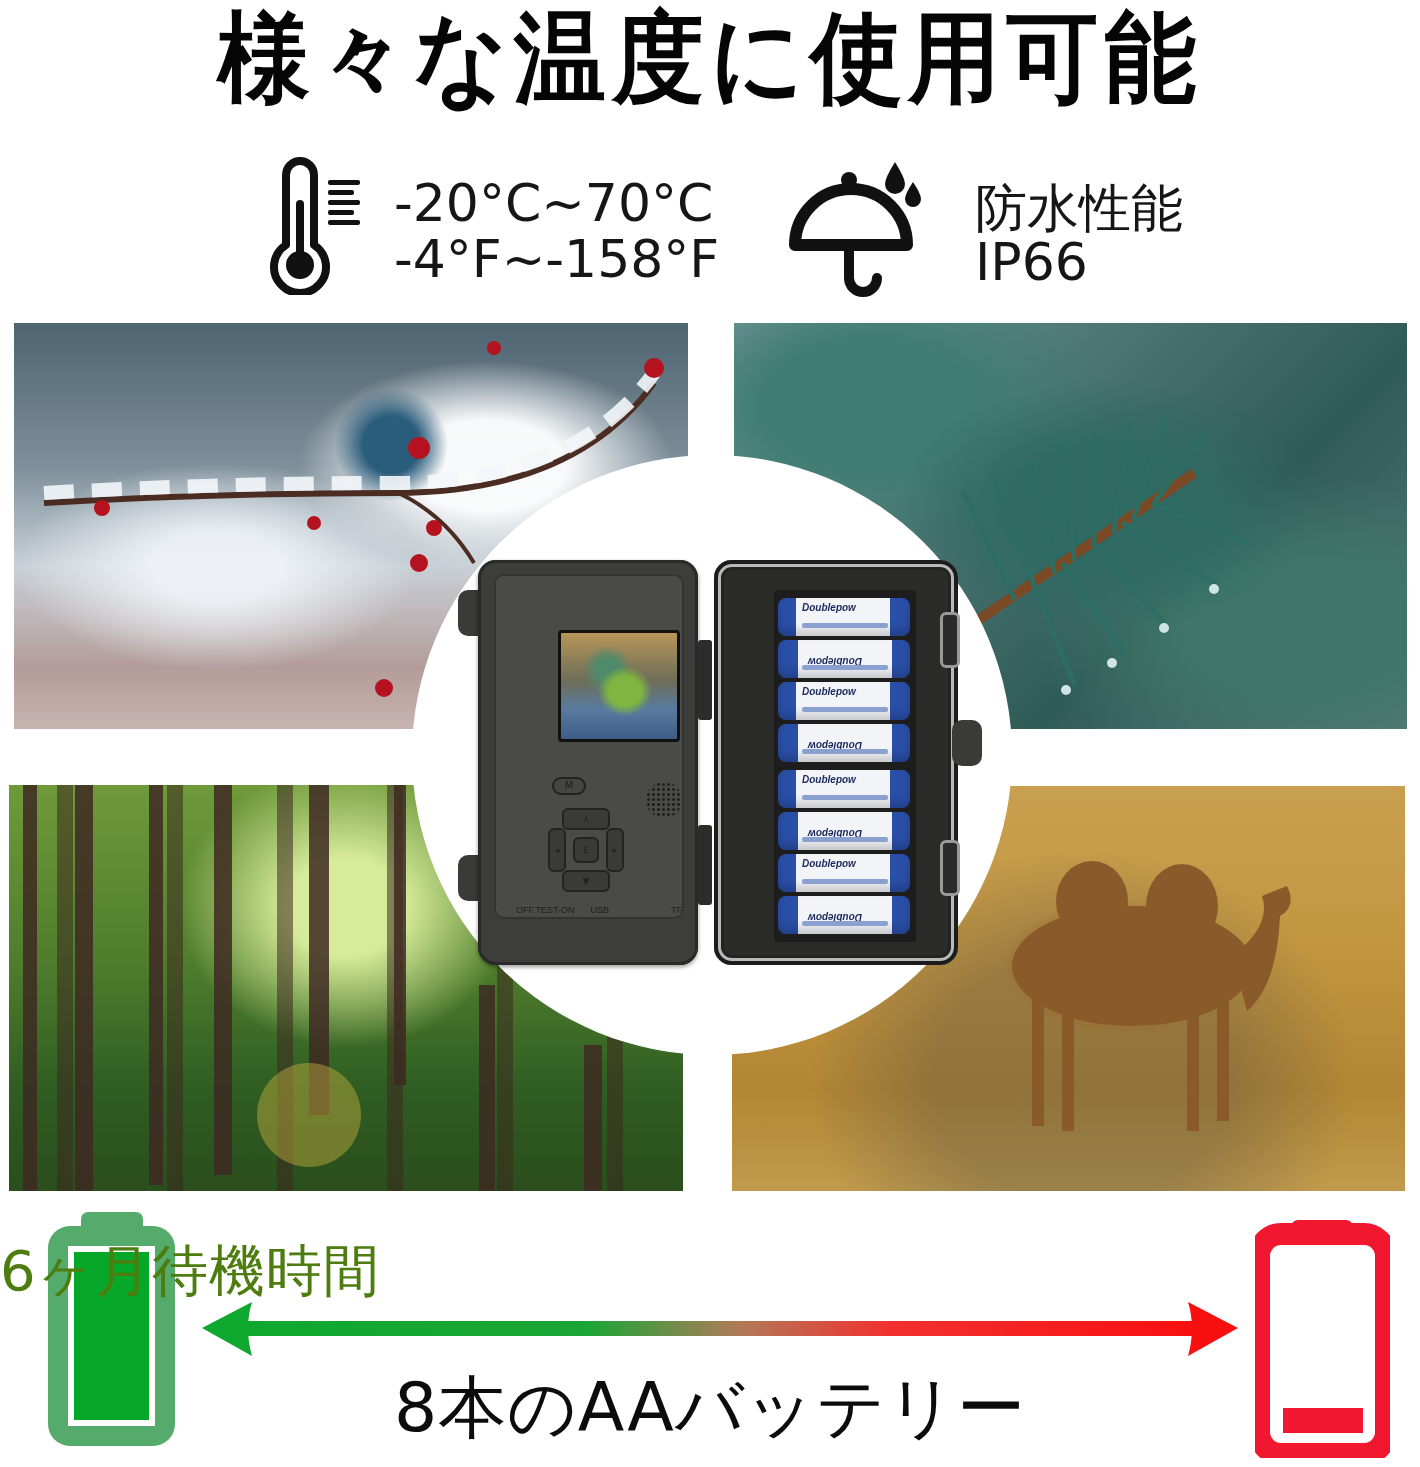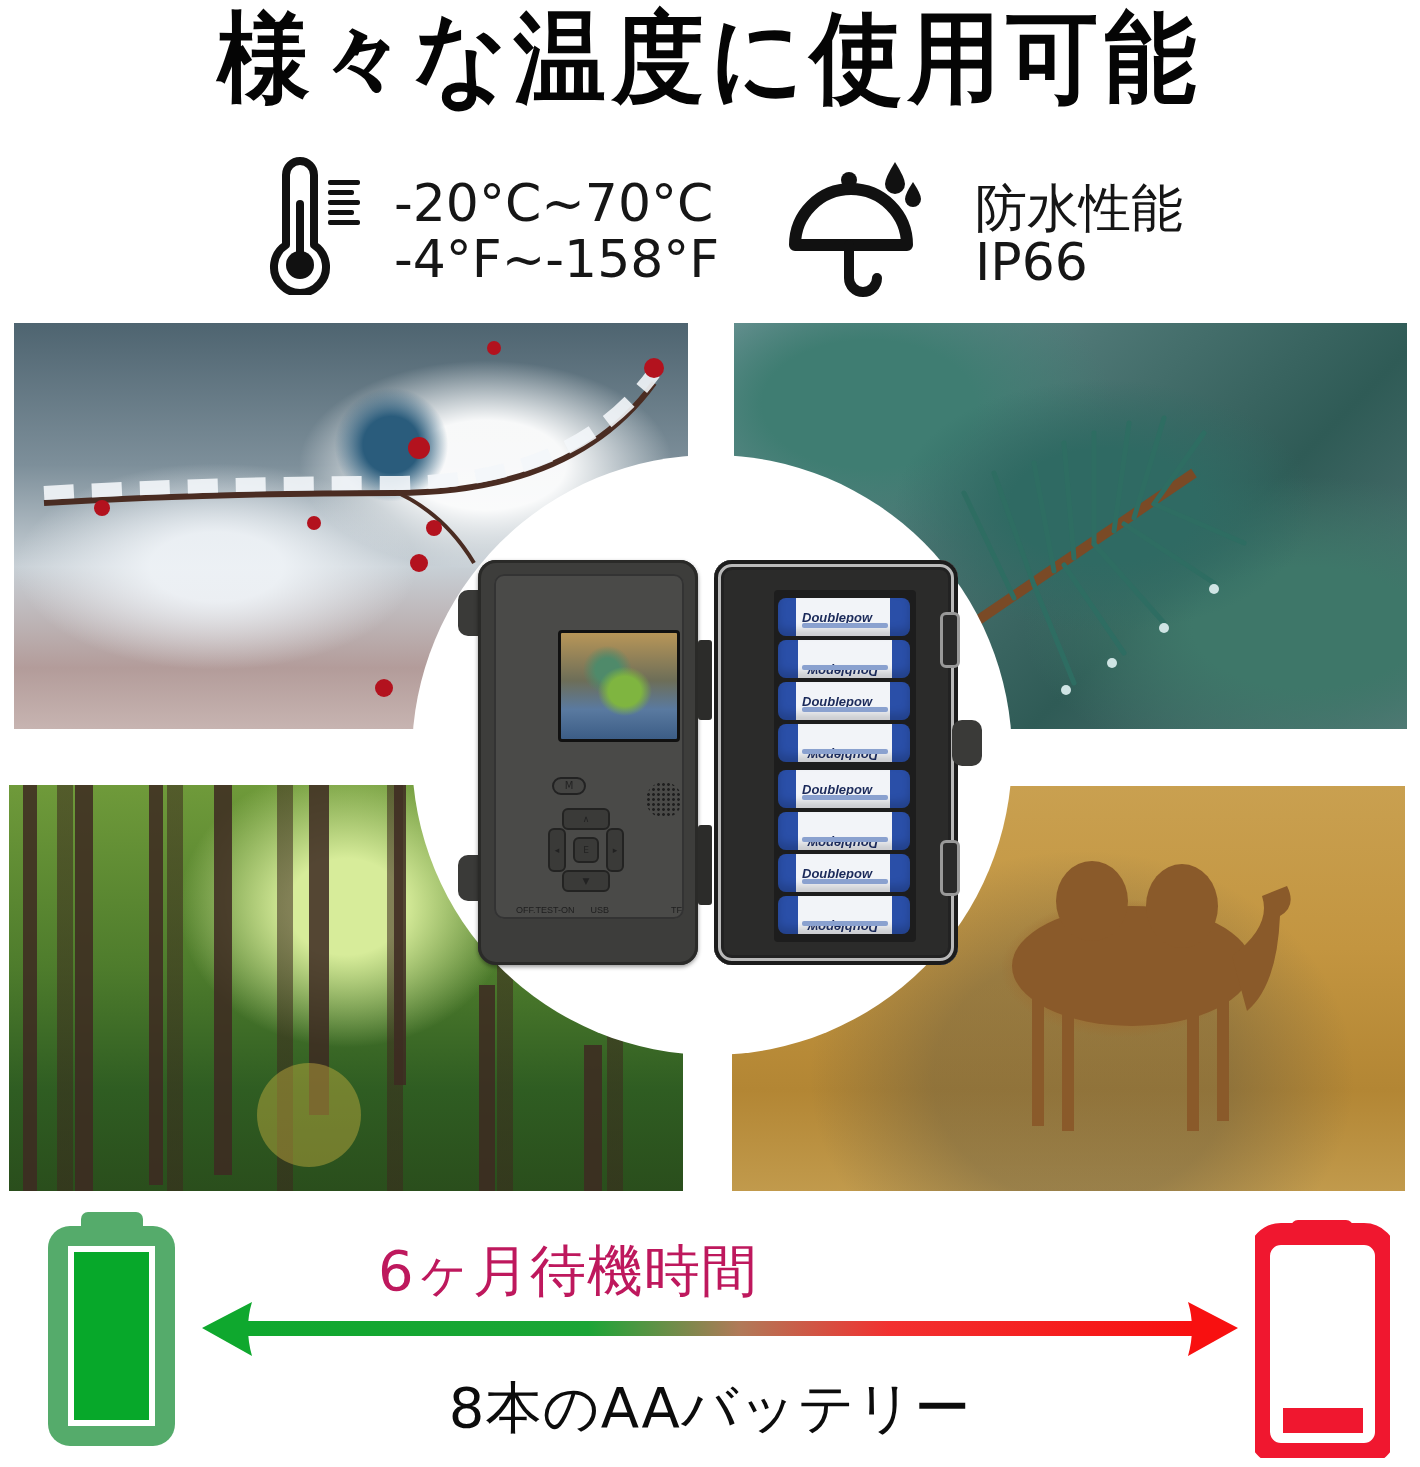--- a/index.html
+++ b/index.html
@@ -106,35 +106,35 @@
       position: absolute; left: 60px; top: 30px; width: 142px; height: 352px;
       background: #1d1d1d; border-radius: 4px;
     }
     .cell {
       position: absolute; left: 4px; width: 132px; height: 38px; border-radius: 8px;
       background: linear-gradient(90deg, #2a4fa8 0 18px, #f2f4f8 18px 112px, #2a4fa8 112px 132px);
       box-shadow: inset 0 -6px 8px rgba(0,0,0,.18);
     }
     .cell.flip { background: linear-gradient(90deg, #2a4fa8 0 20px, #f2f4f8 20px 114px, #2a4fa8 114px 132px); }
     .cell-label {
-      position: absolute; left: 24px; top: 4px; font-size: 13px; font-style: italic; font-weight: bold;
-      color: #1b2a5a; font-family: "Liberation Sans", sans-serif; margin-top: 8px;
+      position: absolute; left: 24px; top: 4px; font-size: 10px; font-style: italic; font-weight: bold;
+      color: #1b2a5a; font-family: "Liberation Sans", sans-serif;
     }
     .cell.flip .cell-label { transform: rotate(180deg); left: 30px; top: 16px; }
     .cell-stripe { position: absolute; left: 24px; bottom: 8px; width: 86px; height: 5px; background: #8aa1cf; border-radius: 2px; }
 
     
     .battery { position: absolute; }
     .standby {
-      position: absolute; left: 0; top: 1238px; width: 1136px; text-align: center;
-      font-size: 56px; line-height: 66px; color: #be185d; letter-spacing: 1px;
+      position: absolute; left: 0; top: 1238px; width: 1136px; text-align: left;
+      font-size: 56px; line-height: 66px; color: #4d7c0f; letter-spacing: 1px;
     }
     .aa {
       position: absolute; left: 0; top: 1375px; width: 1420px; text-align: center;
-      font-size: 56px; line-height: 66px; color: #0c0c0c; letter-spacing: 1px;
+      font-size: 68px; line-height: 66px; color: #0c0c0c; letter-spacing: 1px;
     }
     .arrow { position: absolute; left: 200px; top: 1300px; width: 1040px; height: 60px; }
   </style>
 </head>
 <body>
 
 <div class="title">様々な温度に使用可能</div>
 
 <div class="spec" style="left:266px; top:155px; width:400px; height:140px;">
   <svg width="100" height="140" viewBox="0 0 100 140" style="position:absolute; left:0; top:0;">

